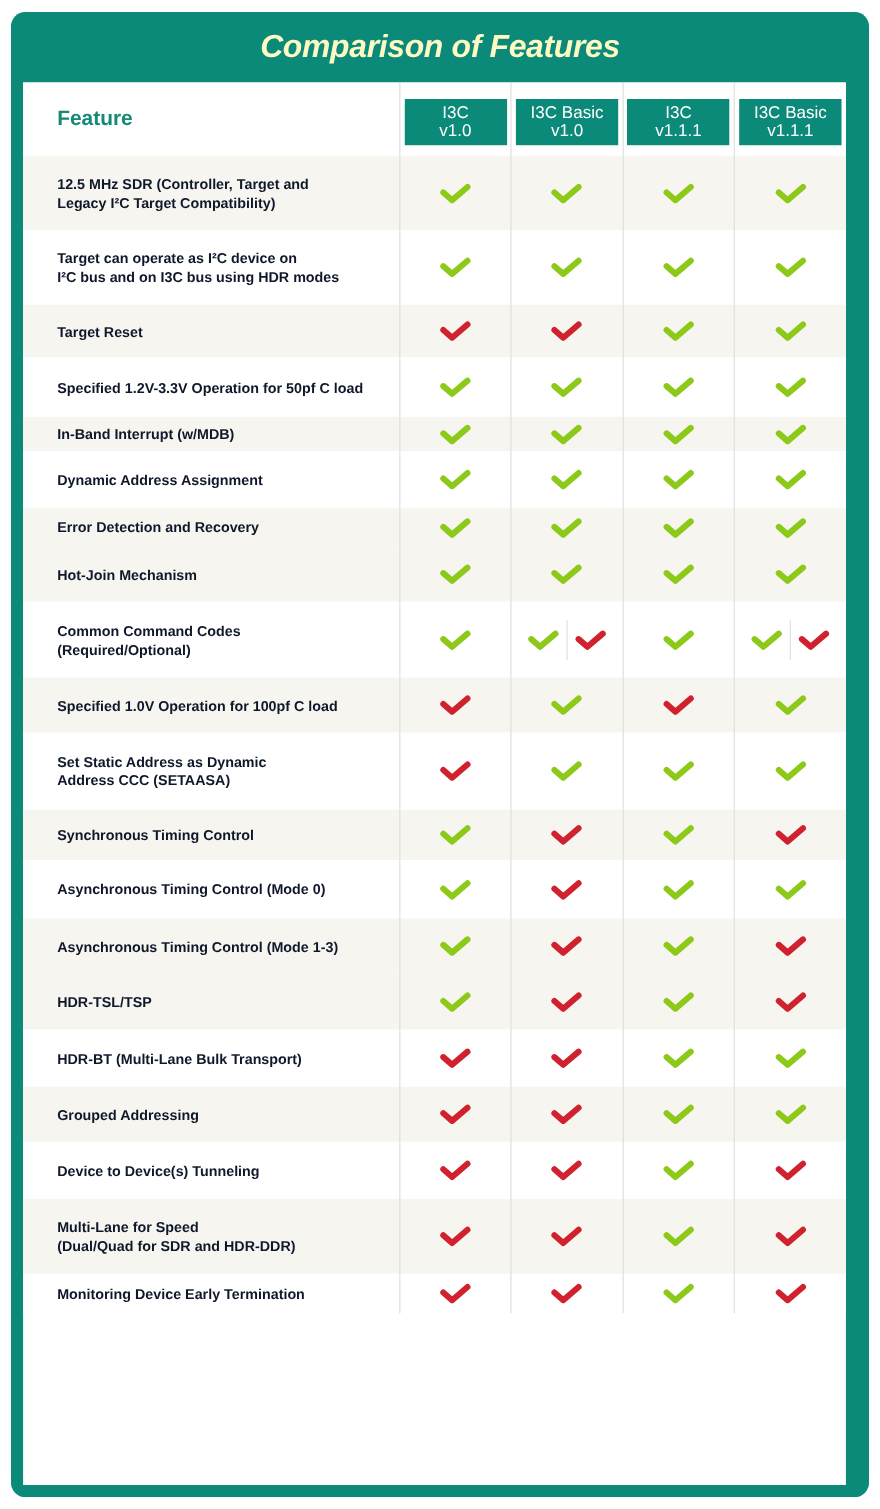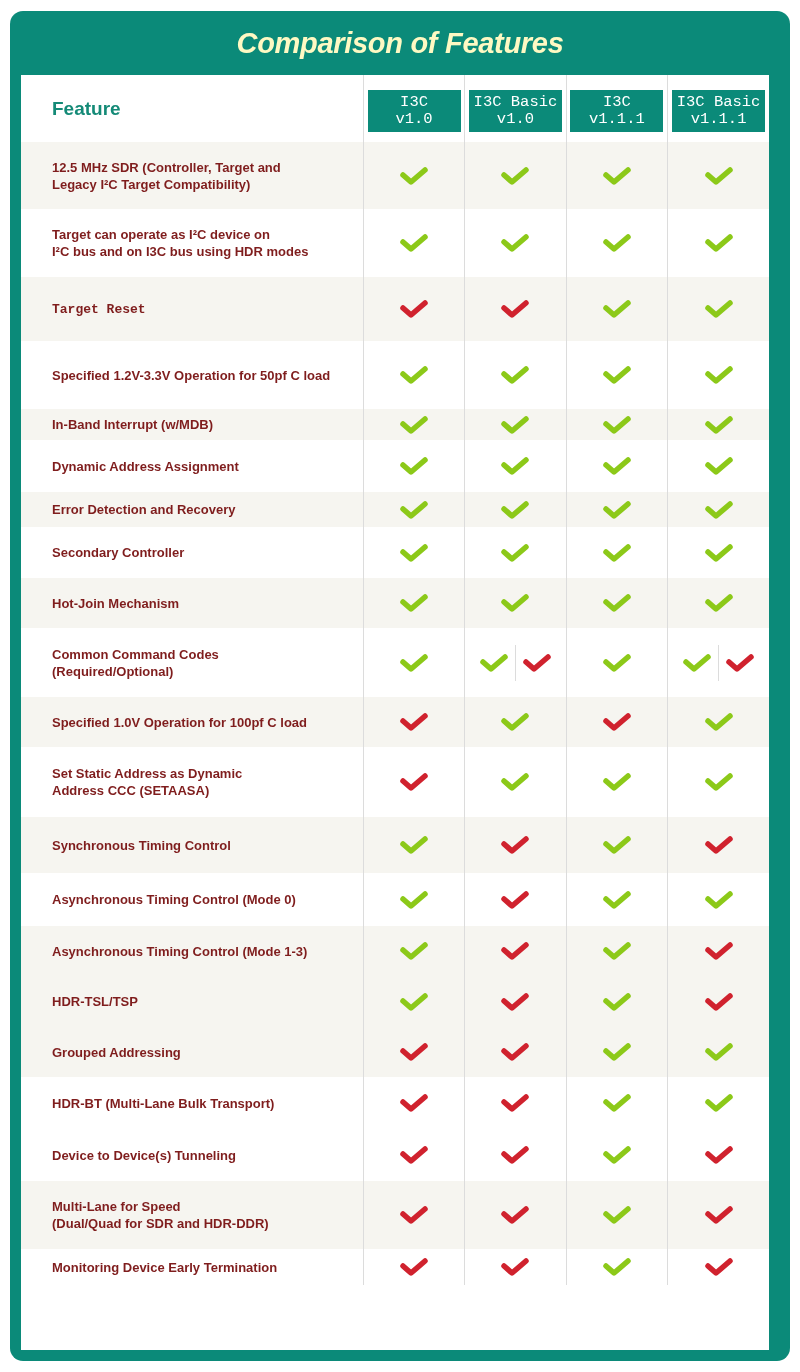--- a/index.html
+++ b/index.html
@@ -26,27 +26,26 @@
   .feat-head {
     text-align: left; padding-left: 31px; color: #148a77;
     font-size: 19px; font-weight: bold; vertical-align: middle;
   }
   .ver-cell { border-left: 1px solid #dcdcdc; vertical-align: middle; text-align: center; }
   .ver-badge {
     display: inline-block; width: 93px; height: 42px; background: #0b8a79; color: #fff;
     font-size: 15.5px; line-height: 17px; font-weight: normal;
     display: inline-flex; flex-direction: column; align-items: center; justify-content: center;
     margin-top: 4px;
-    font-family: Liberation Mono, monospace;
   }
   tr.row td { vertical-align: middle; }
   tr.row.alt { background: #f6f5f0; }
   tr.row.plain { background: #ffffff; }
   .feat {
-    padding-left: 31px; padding-right: 10px; font-size: 13px; color: #7f1d1d;
+    padding-left: 31px; padding-right: 10px; font-size: 13px; color: #0f172a;
     line-height: 17px; font-weight: bold;
   }
   .feat .l2 { display: block; }
   .val { border-left: 1px solid #dcdcdc; text-align: center; }
   .check { display: inline-block; width: 30px; height: 22px; vertical-align: middle; }
   .check svg { width: 30px; height: 22px; display: block; }
   .split { display: inline-flex; align-items: center; }
   .split .divider { width: 1px; height: 36px; background: #dcdcdc; margin: 0 6px; }
 </style>
 </head>
@@ -122,38 +121,38 @@
             <td class="val"><span class="check"><svg viewBox="0 0 30 22">
                   <path d="M4 10 L12 17 L26 5" fill="none" stroke="#8cc919" stroke-width="5.5" stroke-linecap="round" stroke-linejoin="round"></path>
                 </svg></span></td>
             <td class="val"><span class="check"><svg viewBox="0 0 30 22">
                   <path d="M4 10 L12 17 L26 5" fill="none" stroke="#8cc919" stroke-width="5.5" stroke-linecap="round" stroke-linejoin="round"></path>
                 </svg></span></td>
             <td class="val"><span class="check"><svg viewBox="0 0 30 22">
                   <path d="M4 10 L12 17 L26 5" fill="none" stroke="#8cc919" stroke-width="5.5" stroke-linecap="round" stroke-linejoin="round"></path>
                 </svg></span></td>
           </tr>
-          <tr class="row alt" style="height: 64px; font-family: Liberation Mono, monospace;">
+          <tr class="row alt" style="height: 48px;">
             <td class="feat">
               <span class="l2">Target Reset</span>
             </td>
             <td class="val"><span class="check"><svg viewBox="0 0 30 22">
                   <path d="M4 10 L12 17 L26 5" fill="none" stroke="#d0222e" stroke-width="5.5" stroke-linecap="round" stroke-linejoin="round"></path>
                 </svg></span></td>
             <td class="val"><span class="check"><svg viewBox="0 0 30 22">
                   <path d="M4 10 L12 17 L26 5" fill="none" stroke="#d0222e" stroke-width="5.5" stroke-linecap="round" stroke-linejoin="round"></path>
                 </svg></span></td>
             <td class="val"><span class="check"><svg viewBox="0 0 30 22">
                   <path d="M4 10 L12 17 L26 5" fill="none" stroke="#8cc919" stroke-width="5.5" stroke-linecap="round" stroke-linejoin="round"></path>
                 </svg></span></td>
             <td class="val"><span class="check"><svg viewBox="0 0 30 22">
                   <path d="M4 10 L12 17 L26 5" fill="none" stroke="#8cc919" stroke-width="5.5" stroke-linecap="round" stroke-linejoin="round"></path>
                 </svg></span></td>
           </tr>
-          <tr class="row plain" style="height: 68px; border-radius: 20px;">
+          <tr class="row plain" style="height: 54px; border-radius: 20px;">
             <td class="feat">
               <span class="l2">Specified 1.2V-3.3V Operation for 50pf C load</span>
             </td>
             <td class="val"><span class="check"><svg viewBox="0 0 30 22">
                   <path d="M4 10 L12 17 L26 5" fill="none" stroke="#8cc919" stroke-width="5.5" stroke-linecap="round" stroke-linejoin="round"></path>
                 </svg></span></td>
             <td class="val"><span class="check"><svg viewBox="0 0 30 22">
                   <path d="M4 10 L12 17 L26 5" fill="none" stroke="#8cc919" stroke-width="5.5" stroke-linecap="round" stroke-linejoin="round"></path>
                 </svg></span></td>
             <td class="val"><span class="check"><svg viewBox="0 0 30 22">
@@ -193,37 +192,20 @@
             <td class="val"><span class="check"><svg viewBox="0 0 30 22">
                   <path d="M4 10 L12 17 L26 5" fill="none" stroke="#8cc919" stroke-width="5.5" stroke-linecap="round" stroke-linejoin="round"></path>
                 </svg></span></td>
             <td class="val"><span class="check"><svg viewBox="0 0 30 22">
                   <path d="M4 10 L12 17 L26 5" fill="none" stroke="#8cc919" stroke-width="5.5" stroke-linecap="round" stroke-linejoin="round"></path>
                 </svg></span></td>
           </tr>
           <tr class="row alt" style="height: 35px;">
             <td class="feat">
               <span class="l2">Error Detection and Recovery</span>
-            </td>
-            <td class="val"><span class="check"><svg viewBox="0 0 30 22">
-                  <path d="M4 10 L12 17 L26 5" fill="none" stroke="#8cc919" stroke-width="5.5" stroke-linecap="round" stroke-linejoin="round"></path>
-                </svg></span></td>
-            <td class="val"><span class="check"><svg viewBox="0 0 30 22">
-                  <path d="M4 10 L12 17 L26 5" fill="none" stroke="#8cc919" stroke-width="5.5" stroke-linecap="round" stroke-linejoin="round"></path>
-                </svg></span></td>
-            <td class="val"><span class="check"><svg viewBox="0 0 30 22">
-                  <path d="M4 10 L12 17 L26 5" fill="none" stroke="#8cc919" stroke-width="5.5" stroke-linecap="round" stroke-linejoin="round"></path>
-                </svg></span></td>
-            <td class="val"><span class="check"><svg viewBox="0 0 30 22">
-                  <path d="M4 10 L12 17 L26 5" fill="none" stroke="#8cc919" stroke-width="5.5" stroke-linecap="round" stroke-linejoin="round"></path>
-                </svg></span></td>
-          </tr>
-          <tr class="row plain" style="height: 51px;">
-            <td class="feat">
-              <span class="l2">Secondary Controller</span>
             </td>
             <td class="val"><span class="check"><svg viewBox="0 0 30 22">
                   <path d="M4 10 L12 17 L26 5" fill="none" stroke="#8cc919" stroke-width="5.5" stroke-linecap="round" stroke-linejoin="round"></path>
                 </svg></span></td>
             <td class="val"><span class="check"><svg viewBox="0 0 30 22">
                   <path d="M4 10 L12 17 L26 5" fill="none" stroke="#8cc919" stroke-width="5.5" stroke-linecap="round" stroke-linejoin="round"></path>
                 </svg></span></td>
             <td class="val"><span class="check"><svg viewBox="0 0 30 22">
                   <path d="M4 10 L12 17 L26 5" fill="none" stroke="#8cc919" stroke-width="5.5" stroke-linecap="round" stroke-linejoin="round"></path>
                 </svg></span></td>
@@ -314,21 +296,21 @@
             <td class="val"><span class="check"><svg viewBox="0 0 30 22">
                   <path d="M4 10 L12 17 L26 5" fill="none" stroke="#8cc919" stroke-width="5.5" stroke-linecap="round" stroke-linejoin="round"></path>
                 </svg></span></td>
             <td class="val"><span class="check"><svg viewBox="0 0 30 22">
                   <path d="M4 10 L12 17 L26 5" fill="none" stroke="#8cc919" stroke-width="5.5" stroke-linecap="round" stroke-linejoin="round"></path>
                 </svg></span></td>
             <td class="val"><span class="check"><svg viewBox="0 0 30 22">
                   <path d="M4 10 L12 17 L26 5" fill="none" stroke="#8cc919" stroke-width="5.5" stroke-linecap="round" stroke-linejoin="round"></path>
                 </svg></span></td>
           </tr>
-          <tr class="row alt" style="height: 56px; border-radius: 14px;">
+          <tr class="row alt" style="height: 46px; border-radius: 14px;">
             <td class="feat">
               <span class="l2">Synchronous Timing Control</span>
             </td>
             <td class="val"><span class="check"><svg viewBox="0 0 30 22">
                   <path d="M4 10 L12 17 L26 5" fill="none" stroke="#8cc919" stroke-width="5.5" stroke-linecap="round" stroke-linejoin="round"></path>
                 </svg></span></td>
             <td class="val"><span class="check"><svg viewBox="0 0 30 22">
                   <path d="M4 10 L12 17 L26 5" fill="none" stroke="#d0222e" stroke-width="5.5" stroke-linecap="round" stroke-linejoin="round"></path>
                 </svg></span></td>
             <td class="val"><span class="check"><svg viewBox="0 0 30 22">
@@ -382,40 +364,40 @@
             <td class="val"><span class="check"><svg viewBox="0 0 30 22">
                   <path d="M4 10 L12 17 L26 5" fill="none" stroke="#d0222e" stroke-width="5.5" stroke-linecap="round" stroke-linejoin="round"></path>
                 </svg></span></td>
             <td class="val"><span class="check"><svg viewBox="0 0 30 22">
                   <path d="M4 10 L12 17 L26 5" fill="none" stroke="#8cc919" stroke-width="5.5" stroke-linecap="round" stroke-linejoin="round"></path>
                 </svg></span></td>
             <td class="val"><span class="check"><svg viewBox="0 0 30 22">
                   <path d="M4 10 L12 17 L26 5" fill="none" stroke="#d0222e" stroke-width="5.5" stroke-linecap="round" stroke-linejoin="round"></path>
                 </svg></span></td>
           </tr>
+          <tr class="row plain" style="height: 52px;">
+            <td class="feat">
+              <span class="l2">HDR-BT (Multi-Lane Bulk Transport)</span>
+            </td>
+            <td class="val"><span class="check"><svg viewBox="0 0 30 22">
+                  <path d="M4 10 L12 17 L26 5" fill="none" stroke="#d0222e" stroke-width="5.5" stroke-linecap="round" stroke-linejoin="round"></path>
+                </svg></span></td>
+            <td class="val"><span class="check"><svg viewBox="0 0 30 22">
+                  <path d="M4 10 L12 17 L26 5" fill="none" stroke="#d0222e" stroke-width="5.5" stroke-linecap="round" stroke-linejoin="round"></path>
+                </svg></span></td>
+            <td class="val"><span class="check"><svg viewBox="0 0 30 22">
+                  <path d="M4 10 L12 17 L26 5" fill="none" stroke="#8cc919" stroke-width="5.5" stroke-linecap="round" stroke-linejoin="round"></path>
+                </svg></span></td>
+            <td class="val"><span class="check"><svg viewBox="0 0 30 22">
+                  <path d="M4 10 L12 17 L26 5" fill="none" stroke="#8cc919" stroke-width="5.5" stroke-linecap="round" stroke-linejoin="round"></path>
+                </svg></span></td>
+          </tr>
           <tr class="row alt" style="height: 50px;">
             <td class="feat">
               <span class="l2">Grouped Addressing</span>
-            </td>
-            <td class="val"><span class="check"><svg viewBox="0 0 30 22">
-                  <path d="M4 10 L12 17 L26 5" fill="none" stroke="#d0222e" stroke-width="5.5" stroke-linecap="round" stroke-linejoin="round"></path>
-                </svg></span></td>
-            <td class="val"><span class="check"><svg viewBox="0 0 30 22">
-                  <path d="M4 10 L12 17 L26 5" fill="none" stroke="#d0222e" stroke-width="5.5" stroke-linecap="round" stroke-linejoin="round"></path>
-                </svg></span></td>
-            <td class="val"><span class="check"><svg viewBox="0 0 30 22">
-                  <path d="M4 10 L12 17 L26 5" fill="none" stroke="#8cc919" stroke-width="5.5" stroke-linecap="round" stroke-linejoin="round"></path>
-                </svg></span></td>
-            <td class="val"><span class="check"><svg viewBox="0 0 30 22">
-                  <path d="M4 10 L12 17 L26 5" fill="none" stroke="#8cc919" stroke-width="5.5" stroke-linecap="round" stroke-linejoin="round"></path>
-                </svg></span></td>
-          </tr>
-          <tr class="row plain" style="height: 52px;">
-            <td class="feat">
-              <span class="l2">HDR-BT (Multi-Lane Bulk Transport)</span>
             </td>
             <td class="val"><span class="check"><svg viewBox="0 0 30 22">
                   <path d="M4 10 L12 17 L26 5" fill="none" stroke="#d0222e" stroke-width="5.5" stroke-linecap="round" stroke-linejoin="round"></path>
                 </svg></span></td>
             <td class="val"><span class="check"><svg viewBox="0 0 30 22">
                   <path d="M4 10 L12 17 L26 5" fill="none" stroke="#d0222e" stroke-width="5.5" stroke-linecap="round" stroke-linejoin="round"></path>
                 </svg></span></td>
             <td class="val"><span class="check"><svg viewBox="0 0 30 22">
                   <path d="M4 10 L12 17 L26 5" fill="none" stroke="#8cc919" stroke-width="5.5" stroke-linecap="round" stroke-linejoin="round"></path>
                 </svg></span></td>

